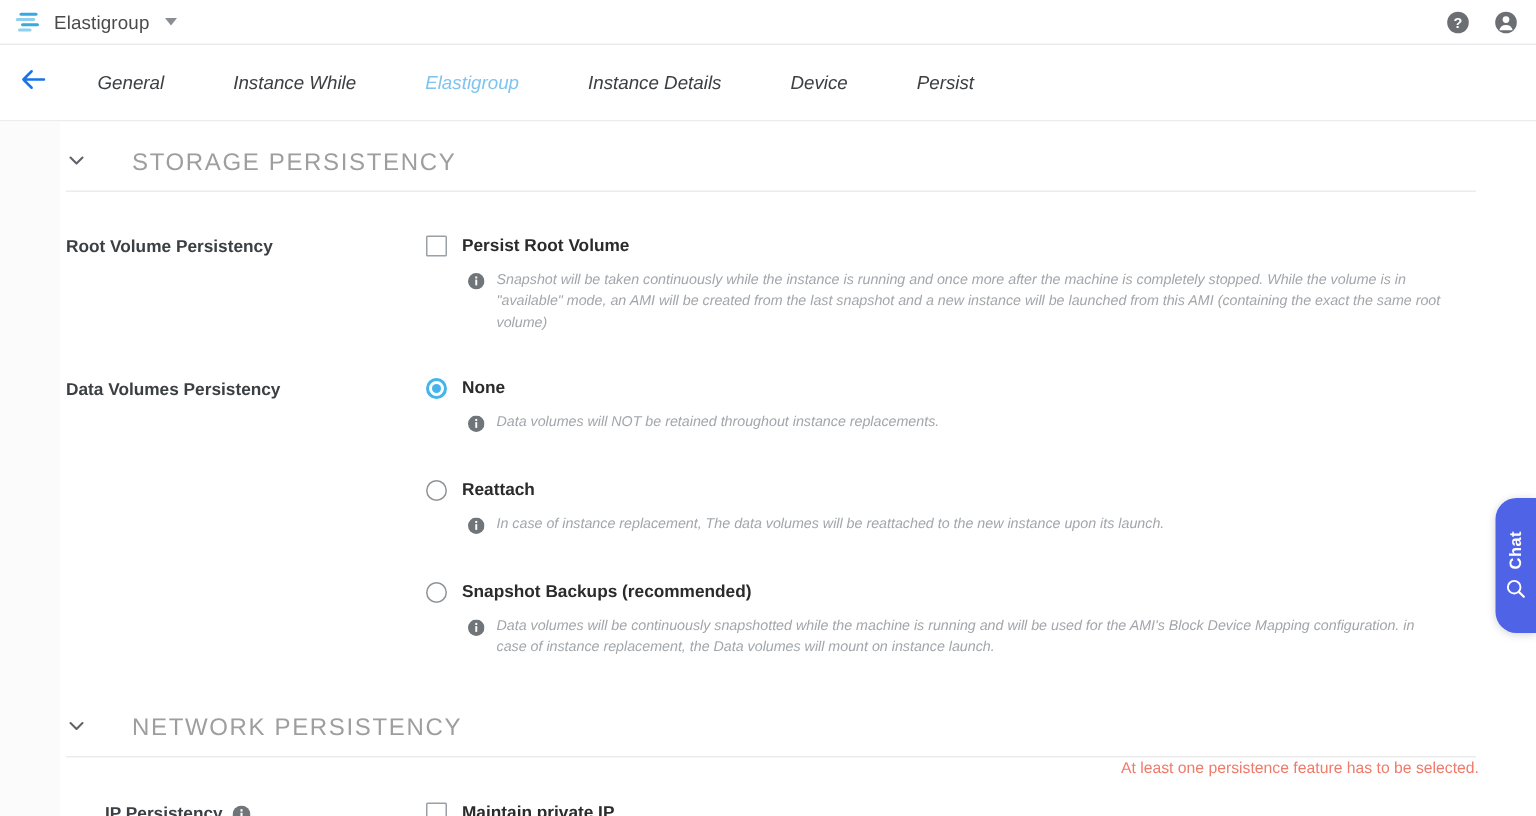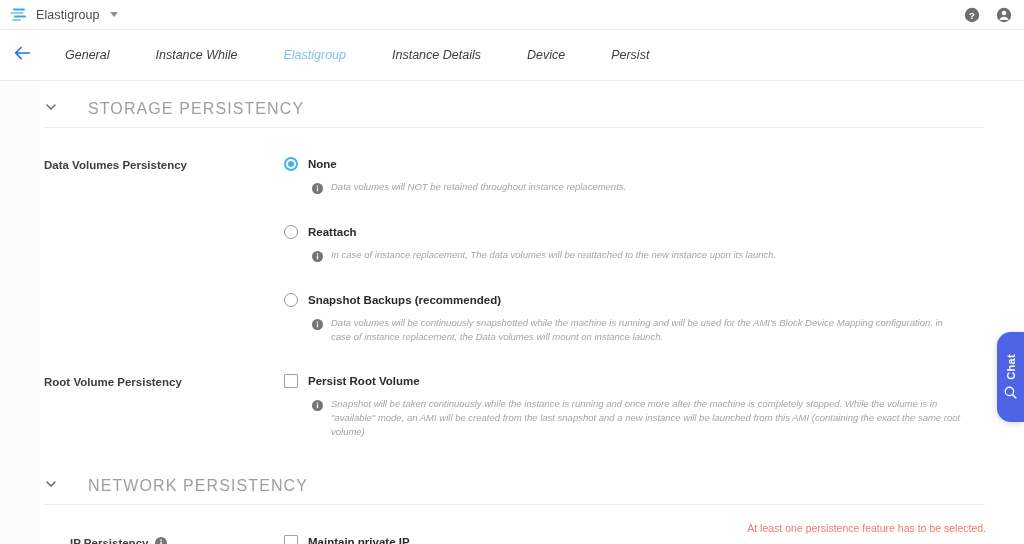--- a/index.html
+++ b/index.html
@@ -207,21 +207,21 @@
     line-height: 1.5;
     max-width: 620px;
   }
   .hint.wide .hint-text { max-width: 640px; }
 
   .info-ico-sm { width: 12px; height: 12px; display: block; cursor: pointer; }
 
   .err {
     position: absolute;
     right: 38px;
-    bottom: 10px;
+    bottom: 26px;
     font-size: 10.5px;
     color: #ef7b6b;
     white-space: nowrap;
   }
 
   
   .chat-pill {
     position: absolute;
     right: 0;
     top: 251px;
@@ -306,20 +306,42 @@
       <svg class="chev" viewBox="0 0 14 14" xmlns="http://www.w3.org/2000/svg">
         <path d="M3 5l4 4 4-4" fill="none" stroke="#5f6368" stroke-width="1.4" stroke-linecap="round" stroke-linejoin="round"></path>
       </svg>
     </span>
     <span class="section-title">STORAGE PERSISTENCY</span>
   </div>
   <div class="hr"></div>
 
   <div class="field-row" style="margin-top:29px;">
     <div class="field-label">
+      <span class="lbl-text">Root Volume Persistency</span>
+    </div>
+    <div class="field-body">
+      <div class="opt-line">
+        <span class="checkbox"></span>
+        <span class="opt-label">Persist Root Volume</span>
+      </div>
+      <div class="hint wide">
+        <span>
+          <svg class="hint-ico" viewBox="0 0 12 12" xmlns="http://www.w3.org/2000/svg">
+            <circle cx="6" cy="6" r="6" fill="#707579"></circle>
+            <rect x="5.3" y="4.8" width="1.4" height="4.2" fill="#fff"></rect>
+            <rect x="5.3" y="2.5" width="1.4" height="1.5" fill="#fff"></rect>
+          </svg>
+        </span>
+        <span class="hint-text">Snapshot will be taken continuously while the instance is running and once more after the machine is completely stopped. While the volume is in "available" mode, an AMI will be created from the last snapshot and a new instance will be launched from this AMI (containing the exact the same root volume)</span>
+      </div>
+    </div>
+  </div>
+
+  <div class="field-row" style="margin-top:29px;">
+    <div class="field-label">
       <span class="lbl-text">Data Volumes Persistency</span>
     </div>
     <div class="field-body">
 
       <div class="opt-line">
         <span class="radio checked"></span>
         <span class="opt-label">None</span>
       </div>
       <div class="hint">
         <span>
@@ -355,42 +377,20 @@
         <span>
           <svg class="hint-ico" viewBox="0 0 12 12" xmlns="http://www.w3.org/2000/svg">
             <circle cx="6" cy="6" r="6" fill="#707579"></circle>
             <rect x="5.3" y="4.8" width="1.4" height="4.2" fill="#fff"></rect>
             <rect x="5.3" y="2.5" width="1.4" height="1.5" fill="#fff"></rect>
           </svg>
         </span>
         <span class="hint-text">Data volumes will be continuously snapshotted while the machine is running and will be used for the AMI's Block Device Mapping configuration. in case of instance replacement, the Data volumes will mount on instance launch.</span>
       </div>
 
-    </div>
-  </div>
-
-  <div class="field-row" style="margin-top:29px;">
-    <div class="field-label">
-      <span class="lbl-text">Root Volume Persistency</span>
-    </div>
-    <div class="field-body">
-      <div class="opt-line">
-        <span class="checkbox"></span>
-        <span class="opt-label">Persist Root Volume</span>
-      </div>
-      <div class="hint wide">
-        <span>
-          <svg class="hint-ico" viewBox="0 0 12 12" xmlns="http://www.w3.org/2000/svg">
-            <circle cx="6" cy="6" r="6" fill="#707579"></circle>
-            <rect x="5.3" y="4.8" width="1.4" height="4.2" fill="#fff"></rect>
-            <rect x="5.3" y="2.5" width="1.4" height="1.5" fill="#fff"></rect>
-          </svg>
-        </span>
-        <span class="hint-text">Snapshot will be taken continuously while the instance is running and once more after the machine is completely stopped. While the volume is in "available" mode, an AMI will be created from the last snapshot and a new instance will be launched from this AMI (containing the exact the same root volume)</span>
-      </div>
     </div>
   </div>
 
   <div class="section-head" style="margin-top:29px;">
     <span>
       <svg class="chev" viewBox="0 0 14 14" xmlns="http://www.w3.org/2000/svg">
         <path d="M3 5l4 4 4-4" fill="none" stroke="#5f6368" stroke-width="1.4" stroke-linecap="round" stroke-linejoin="round"></path>
       </svg>
     </span>
     <span class="section-title">NETWORK PERSISTENCY</span>

